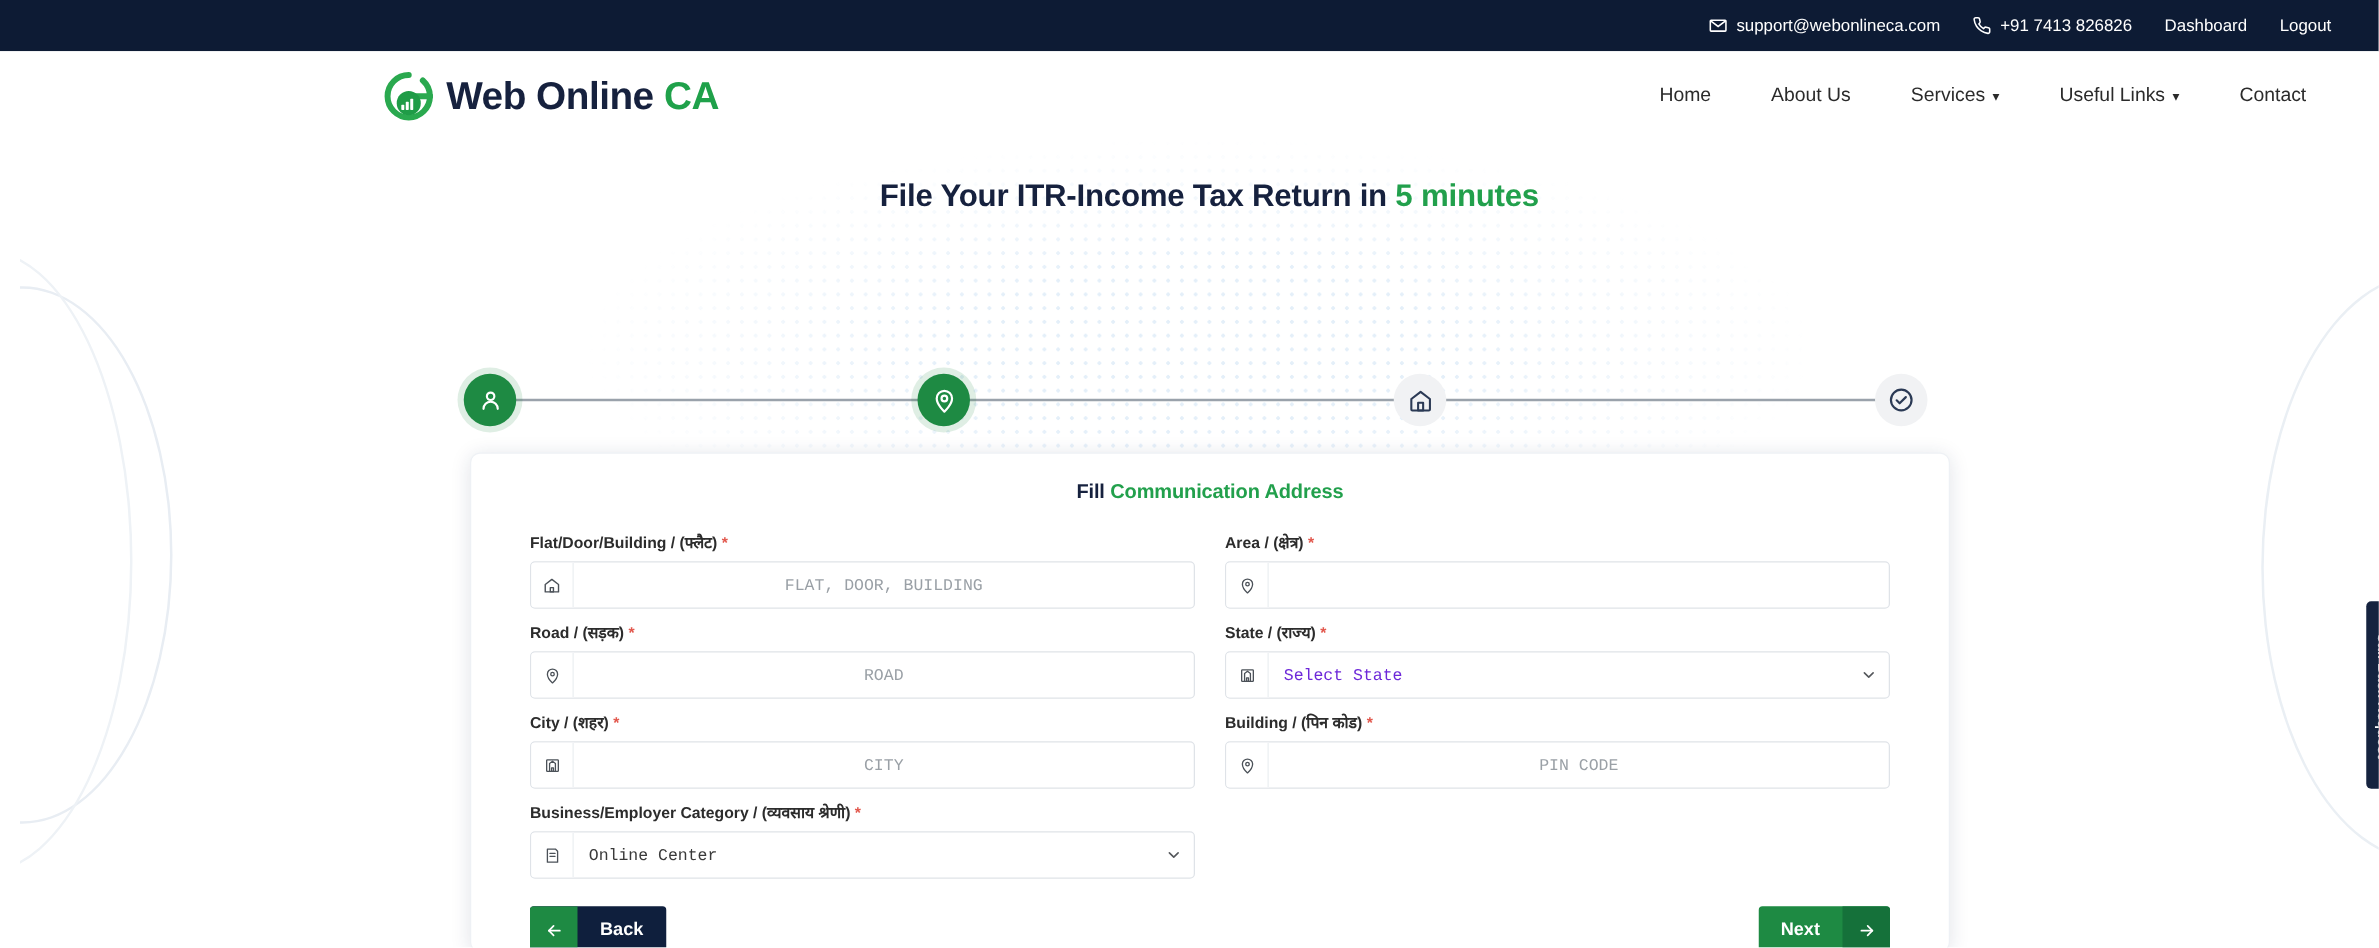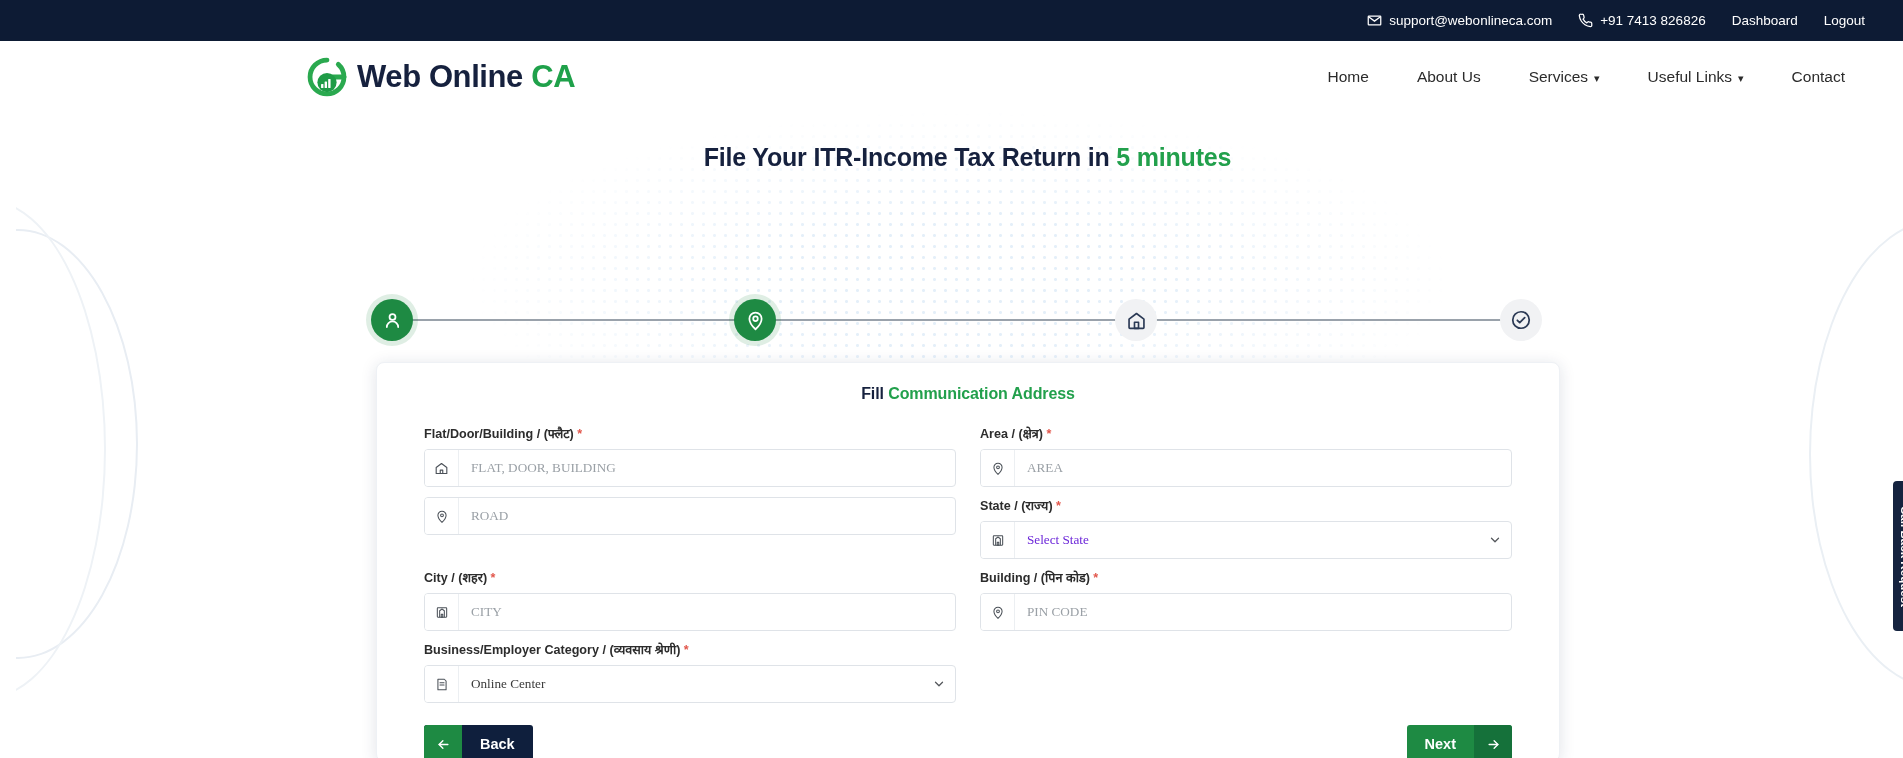--- a/index.html
+++ b/index.html
@@ -116,22 +116,22 @@
     height: 38px; display:flex; align-items:stretch;
     border:1px solid #dfe3e8; border-radius:4px; background:#fff; overflow:hidden;
   }
   .control .ico {
     width: 34px; display:flex; align-items:center; justify-content:center;
     background:#fff; border-right:1px solid #eceff2; flex: 0 0 34px;
   }
   .control input, .control .selval {
     flex:1; border:0; outline:0; background:transparent;
     font-size: 13.2px; color:#3a3a3a; padding: 0 12px; height:100%;
-    font-family:Liberation Serif, serif;
-    display:flex; align-items:center;
+    font-family:Liberation Mono, monospace;
+    display:flex; align-items:center;text-align:center;
   }
   .control input::placeholder { color:#9aa0a6; }
   .control .selval.ph { color:#6d28d9; }
   .chev {
     width:32px; display:flex; align-items:center; justify-content:center; color:#55585c;
   }
 
   
   .btnrow { margin: 12px 47px 0 47px; display:flex; justify-content:space-between; align-items:center; }
   .btn-back, .btn-next {
@@ -312,25 +312,28 @@
             <span>Area / (क्षेत्र)</span>
             <span class="req">*</span>
           </div>
           <div class="control">
             <span class="ico">
               <svg width="14" height="15" viewBox="0 0 24 24" fill="none" stroke="#4b5158" stroke-width="1.8" stroke-linecap="round" stroke-linejoin="round">
                 <path d="M12 22s7-6.3 7-12A7 7 0 0 0 5 10c0 5.7 7 12 7 12z"></path>
                   <circle cx="12" cy="10" r="2.4"></circle>
               </svg>
             </span>
-            <input type="text" placeholder="AREA" style="">
-          </div>
-        </div>
-
-        <div class="field">
+          </div>
+        </div>
+
+        <div class="field">
+          <div class="flabel">
+            <span>Road / (सड़क)</span>
+            <span class="req">*</span>
+          </div>
           <div class="control">
             <span class="ico">
               <svg width="14" height="15" viewBox="0 0 24 24" fill="none" stroke="#4b5158" stroke-width="1.8" stroke-linecap="round" stroke-linejoin="round">
                 <path d="M12 22s7-6.3 7-12A7 7 0 0 0 5 10c0 5.7 7 12 7 12z"></path>
                   <circle cx="12" cy="10" r="2.4"></circle>
               </svg>
             </span>
             <input type="text" placeholder="ROAD" style="">
           </div>
         </div>

